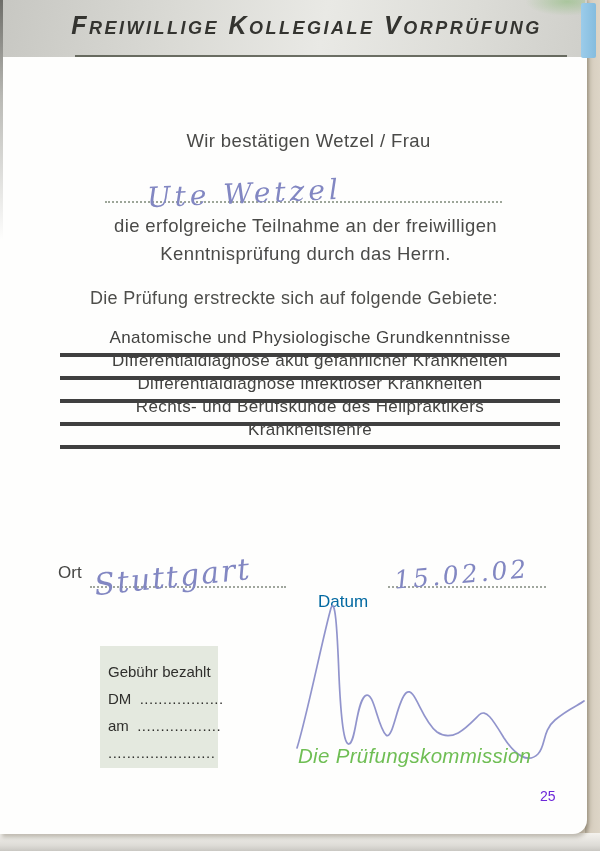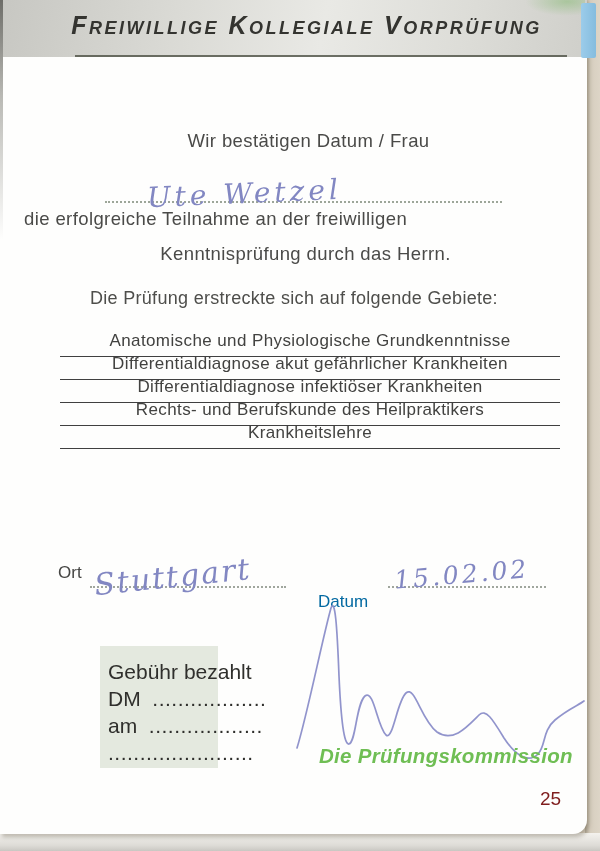--- a/index.html
+++ b/index.html
@@ -60,74 +60,74 @@
     position:absolute; top:166px; left:105px; width:397px; height:37px;
     border-bottom:2px dotted #9da699;
   }
   .handwriting {
     font-family:"DejaVu Serif", serif; font-style:italic; color:#8287c2;
   }
   .name-value {
     position:absolute; left:42px; bottom:-9px; font-size:28px; letter-spacing:4px;
     transform:rotate(-2.5deg); white-space:nowrap;
   }
-  .body-line1 { position:absolute; top:208px; left:0; width:587px; padding-left:24px;
+  .body-line1 { position:absolute; top:215px; left:0; width:587px; text-align:center; padding-left:24px;
     font-size:18.5px; color:#4a4a48; letter-spacing:.4px; }
   .body-line2 { position:absolute; top:243px; left:0; width:587px; text-align:center; padding-left:24px;
     font-size:18.5px; color:#4a4a48; letter-spacing:.4px; }
   .exam-heading {
     position:absolute; top:288px; left:90px; font-size:18px; color:#4e4e4b; letter-spacing:.3px;
   }
   .subjects {
     position:absolute; top:334px; left:60px; width:500px;
   }
   .subject-row {
-    height:23px; padding-bottom:5px; border-bottom:1px solid #404040;
+    height:23px; padding-bottom:5px; border-bottom:4px solid #404040;
     display:flex; align-items:flex-end; justify-content:center;
     font-size:17px; color:#424240; letter-spacing:.4px; white-space:nowrap;
   }
   
   .ort-label  { position:absolute; top:563px; left:58px;  font-size:17px; color:#454543;text-align:center; }
   .ort-line   { position:absolute; top:551px; left:90px;  width:196px; height:37px; border-bottom:2px dotted #a0a69d; }
   .ort-value  { position:absolute; left:4px; bottom:-8px; font-size:30px; letter-spacing:2px; transform:rotate(-6deg); white-space:nowrap; }
   .datum-label{ position:absolute; top:592px; left:318px; font-size:17px; color:#0369a1; }
   .datum-line { position:absolute; top:551px; left:388px; width:158px; height:37px; border-bottom:2px dotted #a0a69d; }
   .datum-value{ position:absolute; left:6px; bottom:-3px; font-size:25px; letter-spacing:3px; transform:rotate(-5deg); white-space:nowrap; }
   
   .fee-box {
     position:absolute; top:646px; left:100px; width:118px; height:122px;
-    background:#e4e9df; padding:12px 0 0 8px; font-size:21px; color:#2f2f2c;
+    background:#e4e9df; padding:12px 0 0 8px; font-size:15px; color:#2f2f2c;
     line-height:27px; white-space:nowrap;
   }
   .fee-dots { letter-spacing:.5px; }
   
   .signature { position:absolute; left:285px; top:598px; width:300px; height:168px; }
   .commission {
-    position:absolute; top:744px; left:298px; font-size:20.5px; font-weight:bold; font-style:italic;
-    color:#6fbe54; letter-spacing:.3px; white-space:nowrap;margin-left:21px;
+    position:absolute; top:744px; left:298px; font-size:20.5px; font-weight:normal; font-style:italic;
+    color:#6fbe54; letter-spacing:.3px; white-space:nowrap;
   }
-  .page-number { position:absolute; top:788px; left:540px; font-size:19px; color:#7f1d1d; }
+  .page-number { position:absolute; top:788px; left:540px; font-size:14px; color:#6d28d9; }
 </style>
 </head>
 <body>
 
 <div class="scan">
   <div class="edge-right"></div>
   <div class="edge-bottom"></div>
 
   <div class="page">
     <div class="header-band">
       <div class="title">Freiwillige Kollegiale Vorprüfung</div>
     </div>
     <div class="title-rule"></div>
     <div class="green-speck"></div>
     <div class="blue-tab"></div>
     <div class="edge-left"></div>
 
-    <div class="intro-line">Wir bestätigen Datum / Frau</div>
+    <div class="intro-line">Wir bestätigen Wetzel / Frau</div>
 
     <div class="name-line">
       <span class="handwriting name-value">Ute Wetzel</span>
     </div>
 
     <div class="body-line1">die erfolgreiche Teilnahme an der freiwilligen</div>
     <div class="body-line2">Kenntnisprüfung durch das Herrn.</div>
 
     <div class="exam-heading">Die Prüfung erstreckte sich auf folgende Gebiete:</div>
 

